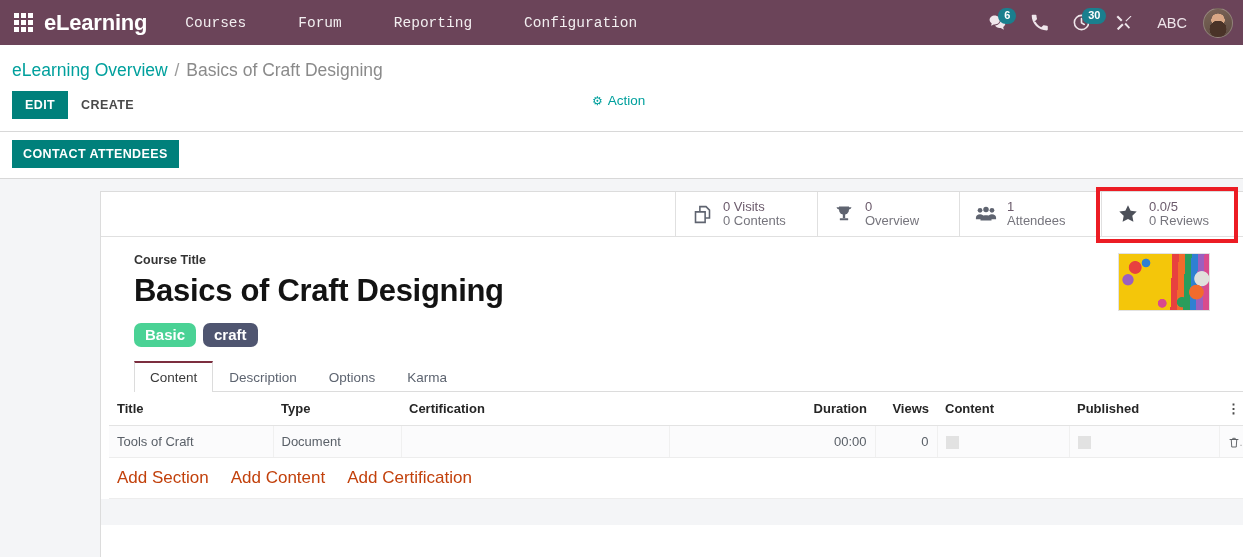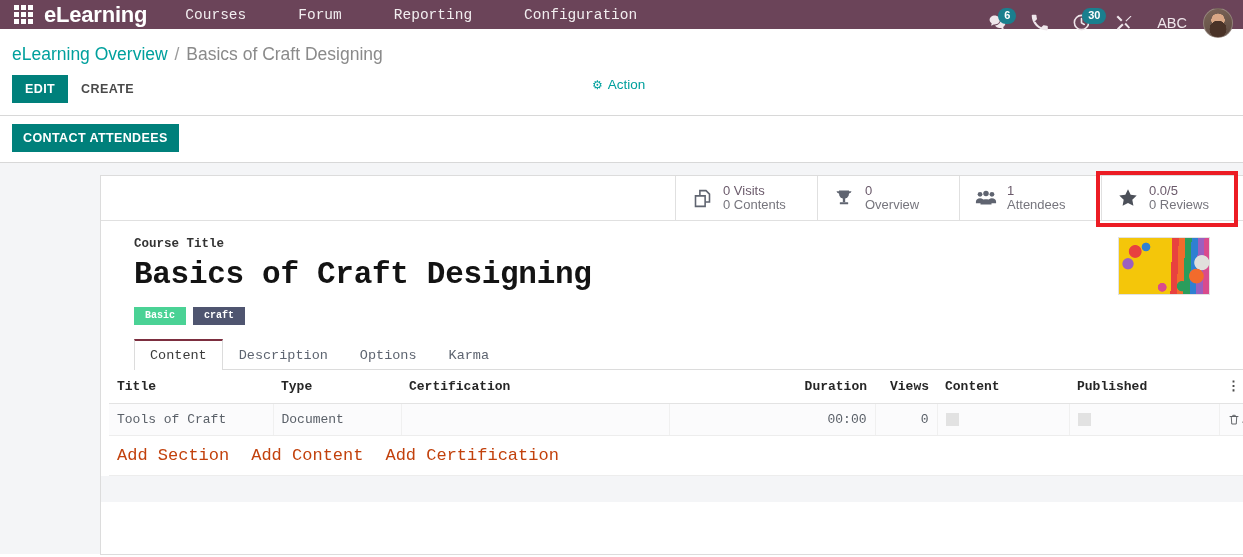--- a/index.html
+++ b/index.html
@@ -7,21 +7,21 @@
     margin: 0; padding: 0;
     width: 1243px; height: 557px;
     overflow: hidden;
     font-family: "Liberation Sans", sans-serif;
     background: #ffffff;
     -webkit-font-smoothing: antialiased;
   }
 
   
   .navbar {
-    height: 29px;
+    height: 45px;
     background: #6b4459;
     display: flex;
     align-items: center;
     padding: 0 0 0 10px;
     position: relative;
   }
   .apps-grid {
     width: 26px; height: 26px;
     display: grid;
     grid-template-columns: repeat(3, 5px);
@@ -223,39 +223,39 @@
     position: absolute;
     left: 995px;
     top: -5px;
     width: 142px;
     height: 56px;
     border: 4px solid #ec1c24;
     pointer-events: none;
     z-index: 5;
   }
 
-  .sheet-body { padding: 16px 0 0 0; position: relative; font-family: Liberation Mono, monospace; }
+  .sheet-body { padding: 16px 0 0 0; position: relative; }
   .course-label {
     font-size: 12.5px;
     font-weight: bold;
     color: #333333;
     margin: 0 0 6px 33px;
   }
   .course-title {
     font-size: 31px;
     font-weight: bold;
     color: #131313;
     margin: 0 0 14px 33px;
     line-height: 36px;
     letter-spacing: -0.3px;
   }
   .tags { margin: 0 0 14px 33px; display: flex; gap: 7px; }
   .tag {
-    border-radius: 0;
-    font-size: 10px;
+    border-radius: 7px;
+    font-size: 15px;
     font-weight: bold;
     padding: 3px 11px 4px 11px;
     color: #ffffff;
     cursor: pointer;
   }
   .tag.green { background: #4ad295; color: #ffffff; }
   .tag.slate { background: #4f5570; color: #ffffff; }
 
   .thumb {
     position: absolute;

